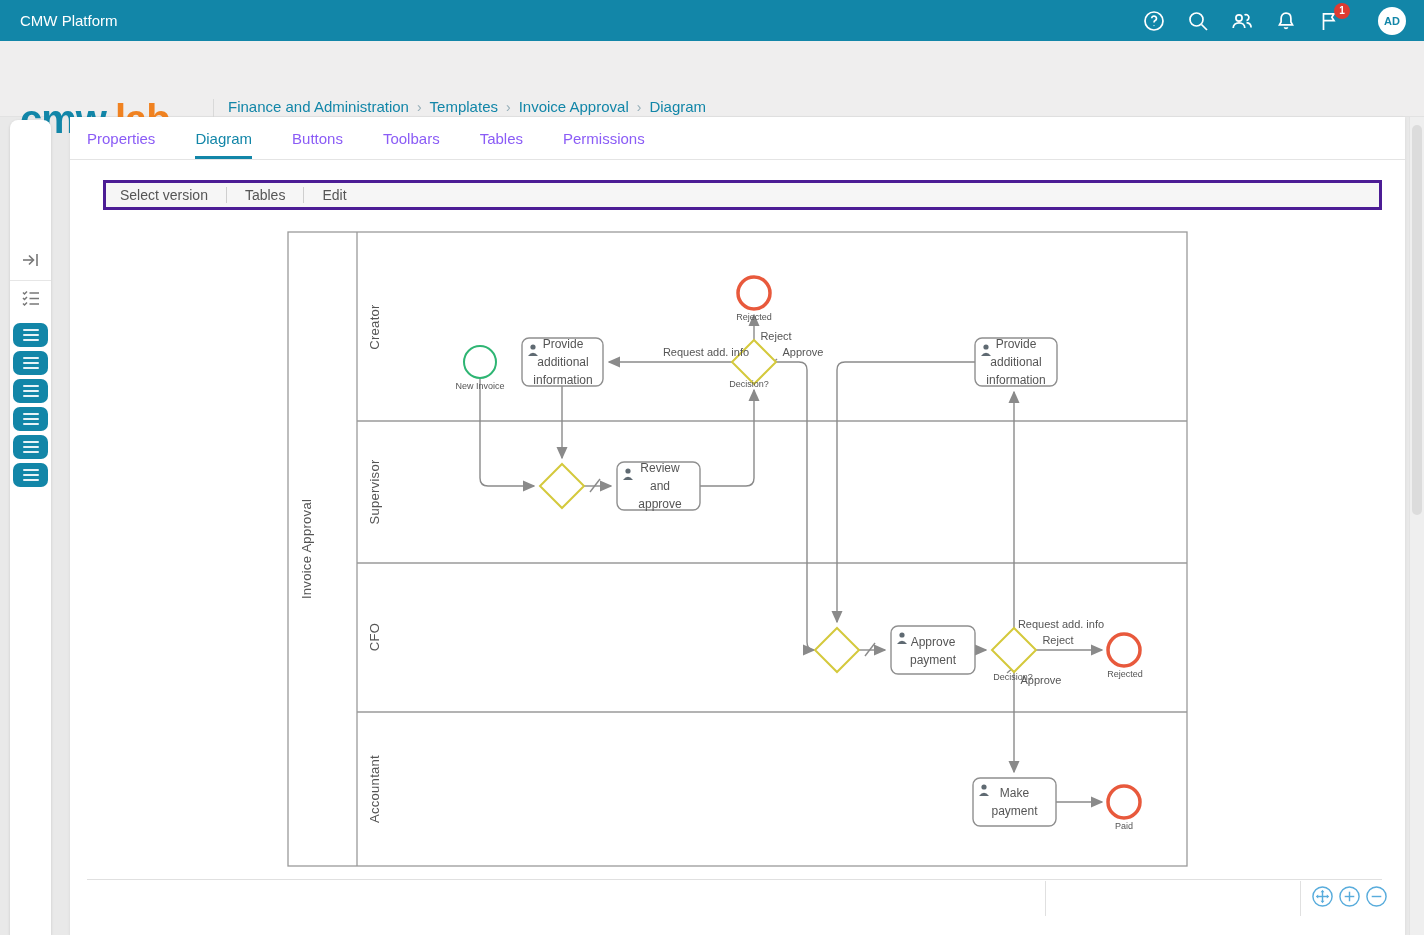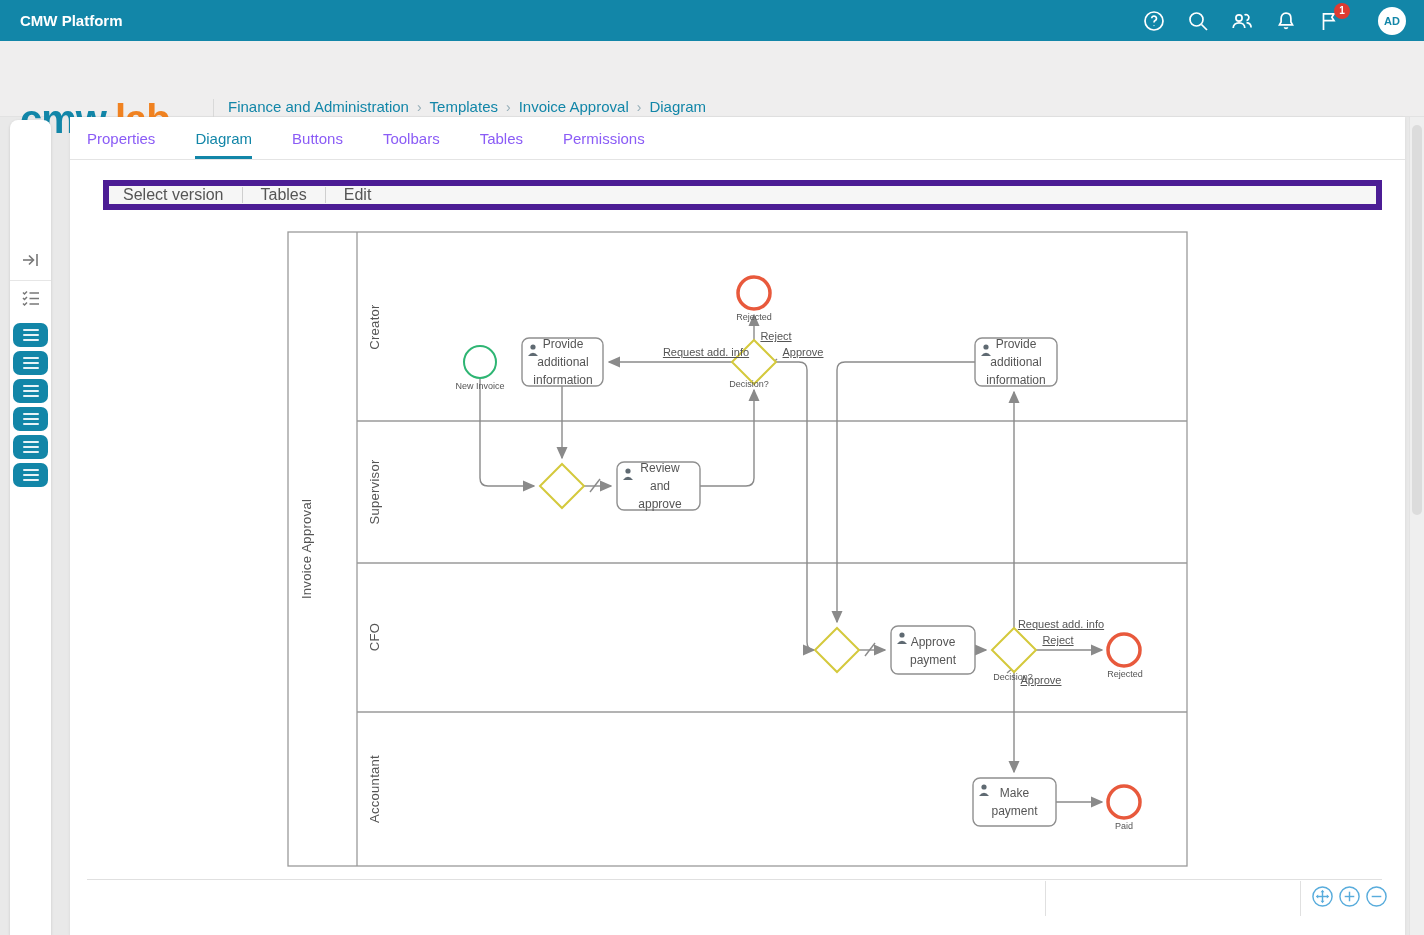--- a/index.html
+++ b/index.html
@@ -10,21 +10,21 @@
     position:relative;
     overflow:hidden;
     color:#444;
   }
 
   
   .topbar {
     position:absolute; left:0; top:0; width:1424px; height:41px;
     background:#1286a8; display:flex; align-items:center;
   }
-  .topbar-title { color:#fff; font-size:15px; font-weight:700; margin-left:20px; }
+  .topbar-title { color:#fff; font-size:15px; font-weight:400; margin-left:20px; }
   .topbar-icons { position:absolute; right:18px; top:0; height:41px; display:flex; align-items:center; gap:20px; }
   .tb-icon { width:24px; height:24px; position:relative; cursor:pointer; }
   .tb-icon svg { width:24px; height:24px; display:block; }
   .badge {
     position:absolute; top:-6px; right:-8px; min-width:16px; height:16px;
     background:#dd3b31; border-radius:8px; color:#fff; font-size:10px; font-weight:bold;
     display:flex; align-items:center; justify-content:center; padding:0 4px;
   }
   .avatar {
     width:28px; height:28px; border-radius:50%; background:#fff; color:#1286a8;
@@ -69,21 +69,21 @@
   .tabbar {
     position:absolute; left:0; top:0; width:1335px; height:43px;
     border-bottom:1px solid #e4e4e4; display:flex; align-items:stretch; padding-left:17px; gap:40px;
   }
   .tab { font-size:15px; color:#8b5cf6; display:flex; align-items:center; cursor:pointer; position:relative; }
   .tab.active { color:#1286a8; }
   .tab.active::after { content:""; position:absolute; left:0; right:0; bottom:0; height:3px; background:#1286a8; }
 
   .toolbar {
     position:absolute; left:33px; top:63px; width:1279px; height:30px;
-    background:#f6f6f6; border:6px solid #4c1d95; display:flex; align-items:center; font-size:16px; color:#555;
+    background:#f6f6f6; border:3px solid #4c1d95; display:flex; align-items:center; font-size:14px; color:#555;
   }
   .toolbar-item { padding:0 18px; cursor:pointer; white-space:nowrap; }
   .toolbar-item:first-child { padding-left:14px; }
   .toolbar-sep { width:1px; height:16px; background:#cfcfcf; }
 
   
   .footer-line { position:absolute; left:87px; top:879px; width:1295px; height:1px; background:#e0e0e0; }
   .footer-vsep { position:absolute; top:881px; width:1px; height:35px; background:#e0e0e0; }
   .zoom-controls { position:absolute; left:1311px; top:885px; display:flex; gap:4px; }
   .zoom-btn { width:23px; height:23px; cursor:pointer; }
@@ -91,21 +91,21 @@
 
   
   .scroll-track { position:absolute; left:1409px; top:117px; width:15px; height:818px; background:#efefef; border-left:1px solid #e3e3e3; }
   .scroll-thumb { position:absolute; left:2px; top:8px; width:10px; height:390px; background:#dcdcdc; border-radius:5px; }
 
   
   #diagram-svg { position:absolute; left:0; top:0; width:1424px; height:935px; }
   .dg-label { position:absolute; color:#555; text-align:center; display:flex; align-items:center; justify-content:center; }
   .task-label { font-size:12px; line-height:18px; }
   .node-label { font-size:9px; white-space:nowrap; }
-  .edge-label { font-size:11px; white-space:nowrap;text-decoration:underline; }
+  .edge-label { font-size:11px; white-space:nowrap; }
   .rot { transform:rotate(-90deg); transform-origin:center; font-size:13px; white-space:nowrap; letter-spacing:.3px; }
 </style>
 </head>
 <body>
 
 <div class="topbar">
   <div class="topbar-title">CMW Platform</div>
   <div class="topbar-icons">
     <div class="tb-icon">
       <svg viewBox="0 0 24 24" fill="none" stroke="#fff" stroke-width="1.7">

